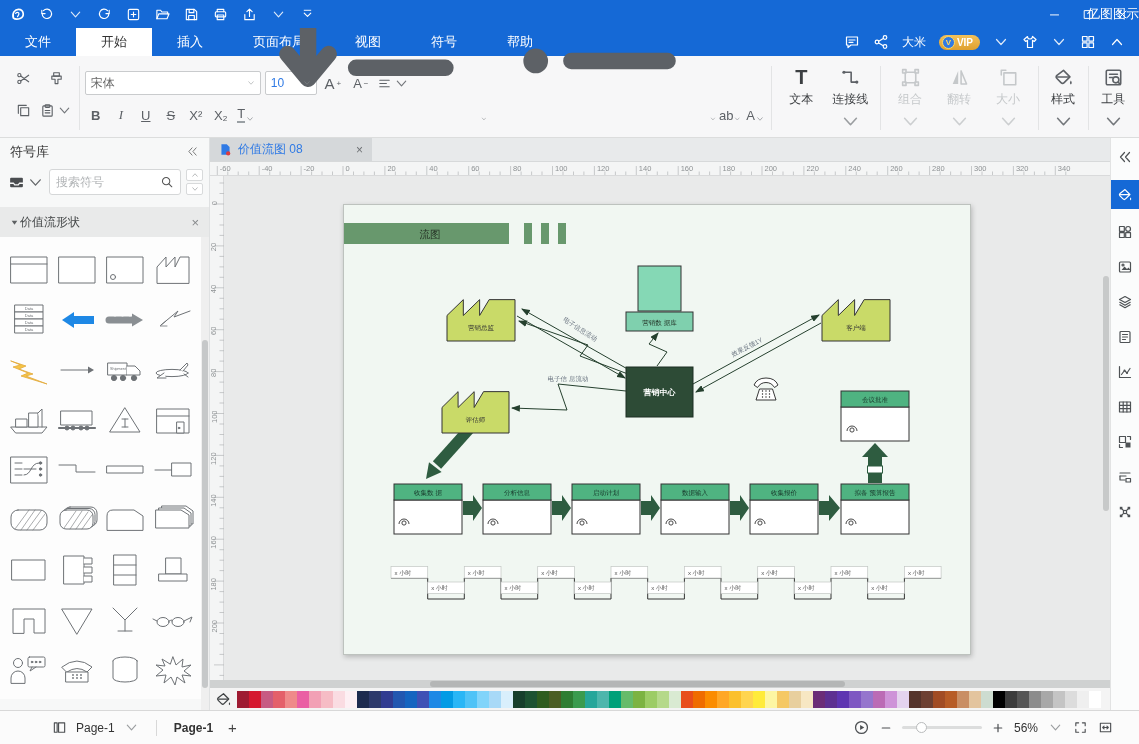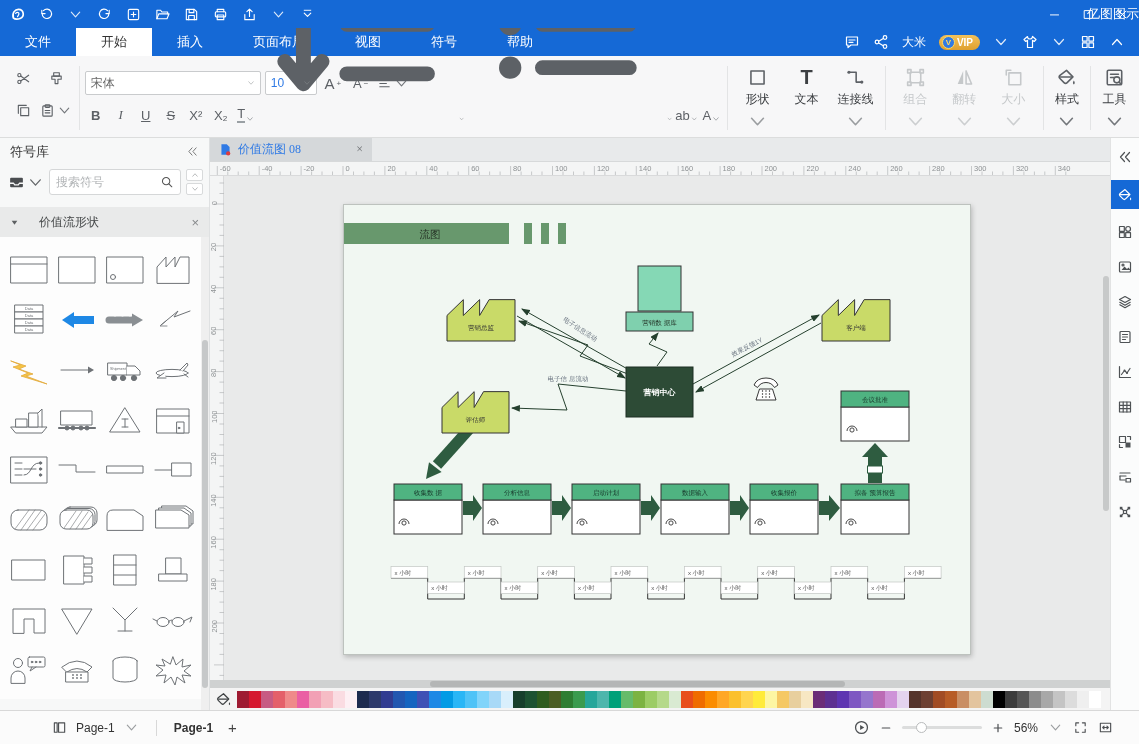--- a/index.html
+++ b/index.html
@@ -57,32 +57,32 @@
   .lp-search{display:flex;align-items:center;gap:5px;padding:4px 6px 6px 8px;}
   .drawerbtn{display:flex;align-items:center;gap:2px;color:#4a4d50;}
   .drawerbtn .ic{width:17px;height:17px;}
   .searchbox{flex:1;height:26px;border:1px solid #d5d7d8;border-radius:3px;background:#fff;display:flex;align-items:center;padding:0 6px;gap:4px;}
   .searchbox input{border:none;outline:none;flex:1;font-size:12px;color:#555;width:90px;background:transparent;font-family:inherit;}
   .searchbox input::placeholder{color:#b2b5b7;}
   .searchbox .ic{width:14px;height:14px;color:#555;flex:none;}
   .updown{display:flex;flex-direction:column;gap:2px;}
   .udbtn{width:17px;height:12px;border:1px solid #d8dadb;border-radius:2px;background:#fff;display:flex;align-items:center;justify-content:center;color:#8b8e90;}
   .udbtn .ic{width:8px;height:8px;}
-  .lp-section{height:30px;background:#e9eaea;display:flex;align-items:center;padding:0 10px;font-size:12px;color:#454849;gap:20px;margin-top:6px;}
+  .lp-section{height:30px;background:#e9eaea;display:flex;align-items:center;padding:0 10px;font-size:12px;color:#454849;gap:1px;margin-top:6px;}
   .lp-section .tri{width:9px;height:9px;color:#5d6062;}
   .lp-section .x{margin-left:auto;color:#86898b;font-size:13px;}
   .shape-grid{background:#fdfdfd;height:462px;display:grid;grid-template-columns:repeat(4,48px);grid-auto-rows:50px;justify-content:start;padding:8px 0 0 5px;overflow:hidden;}
   .cell{display:flex;align-items:center;justify-content:center;color:#6e7276;}
   .cell svg{width:46px;height:40px;stroke:#6e7276;fill:#fff;stroke-width:1;stroke-linejoin:round;stroke-linecap:round;}
   .lp-track{position:absolute;right:0;top:99px;bottom:0;width:8px;background:#efefef;}
   .lp-thumb{position:absolute;right:1px;top:103px;width:6px;height:348px;background:#c6c8c9;border-radius:3px;}
 
   
   .canvascol{flex:1;display:flex;flex-direction:column;background:#e9eaea;min-width:0;}
-  .tabbar{height:24px;background:#e8eaeb;display:flex;border-bottom:1px solid #d7d9da;font-family:Liberation Serif, serif;}
+  .tabbar{height:24px;background:#e8eaeb;display:flex;border-bottom:1px solid #d7d9da;}
   .doctab{width:162px;background:#d5d8da;display:flex;align-items:center;padding:0 9px;font-size:12px;color:#2f7ae5;gap:6px;}
   .doctab .x{margin-left:auto;color:#6e7174;font-size:12px;}
   .docic{width:13px;height:15px;flex:none;}
   .hruler{height:14px;background:#f4f5f5;border-bottom:1px solid #d9dadb;position:relative;overflow:hidden;}
   .canvas{flex:1;position:relative;overflow:hidden;}
   .vruler{position:absolute;left:0;top:0;width:14px;height:100%;background:#f4f5f5;border-right:1px solid #d9dadb;z-index:3;}
   .page{position:absolute;left:133px;top:28px;width:628px;height:451px;background:#f1f7f2;border:1px solid #bdc2be;box-shadow:1px 2px 5px rgba(0,0,0,.22);}
   .vscroll{position:absolute;right:1px;top:100px;width:6px;height:235px;background:#c7c9c9;border-radius:3px;z-index:4;}
   .hscroll{height:8px;background:#cfd1d1;position:relative;}
   .hthumb{position:absolute;left:220px;top:1px;width:415px;height:6px;background:#b4b6b6;border-radius:3px;}
@@ -409,33 +409,20 @@
           <span class="ic caret-s">
             <svg viewBox="0 0 16 16">
               <path d="M3.5 5.5 L8 10.5 12.5 5.5"></path>
             </svg>
           </span>
         </div>
     </div>
   </div>
   <div class="sep"></div>
   <div class="bigs" id="bigs">
-      <div class="big">
-        <span class="ic">
-          <svg viewBox="0 0 16 16">
-            <rect x="3" y="3" width="10" height="10"></rect>
-          </svg>
-        </span>
-        <span class="blabel">形状</span>
-        <span class="ic caret-s" style="color:#8a8e91">
-          <svg viewBox="0 0 16 16">
-            <path d="M3.5 5.5 L8 10.5 12.5 5.5"></path>
-          </svg>
-        </span>
-      </div>
       <div class="big">
         <span class="bigT" style="color:#3c3f42">T</span>
         <span class="blabel">文本</span>
         <span style="height:8px"></span>
       </div>
       <div class="big">
         <span class="ic">
           <svg viewBox="0 0 16 16">
             <path d="M3 4 h5.5 v7.5 h4"></path>
             <circle cx="3" cy="4" r="1.2" fill="currentColor" stroke="none"></circle>

